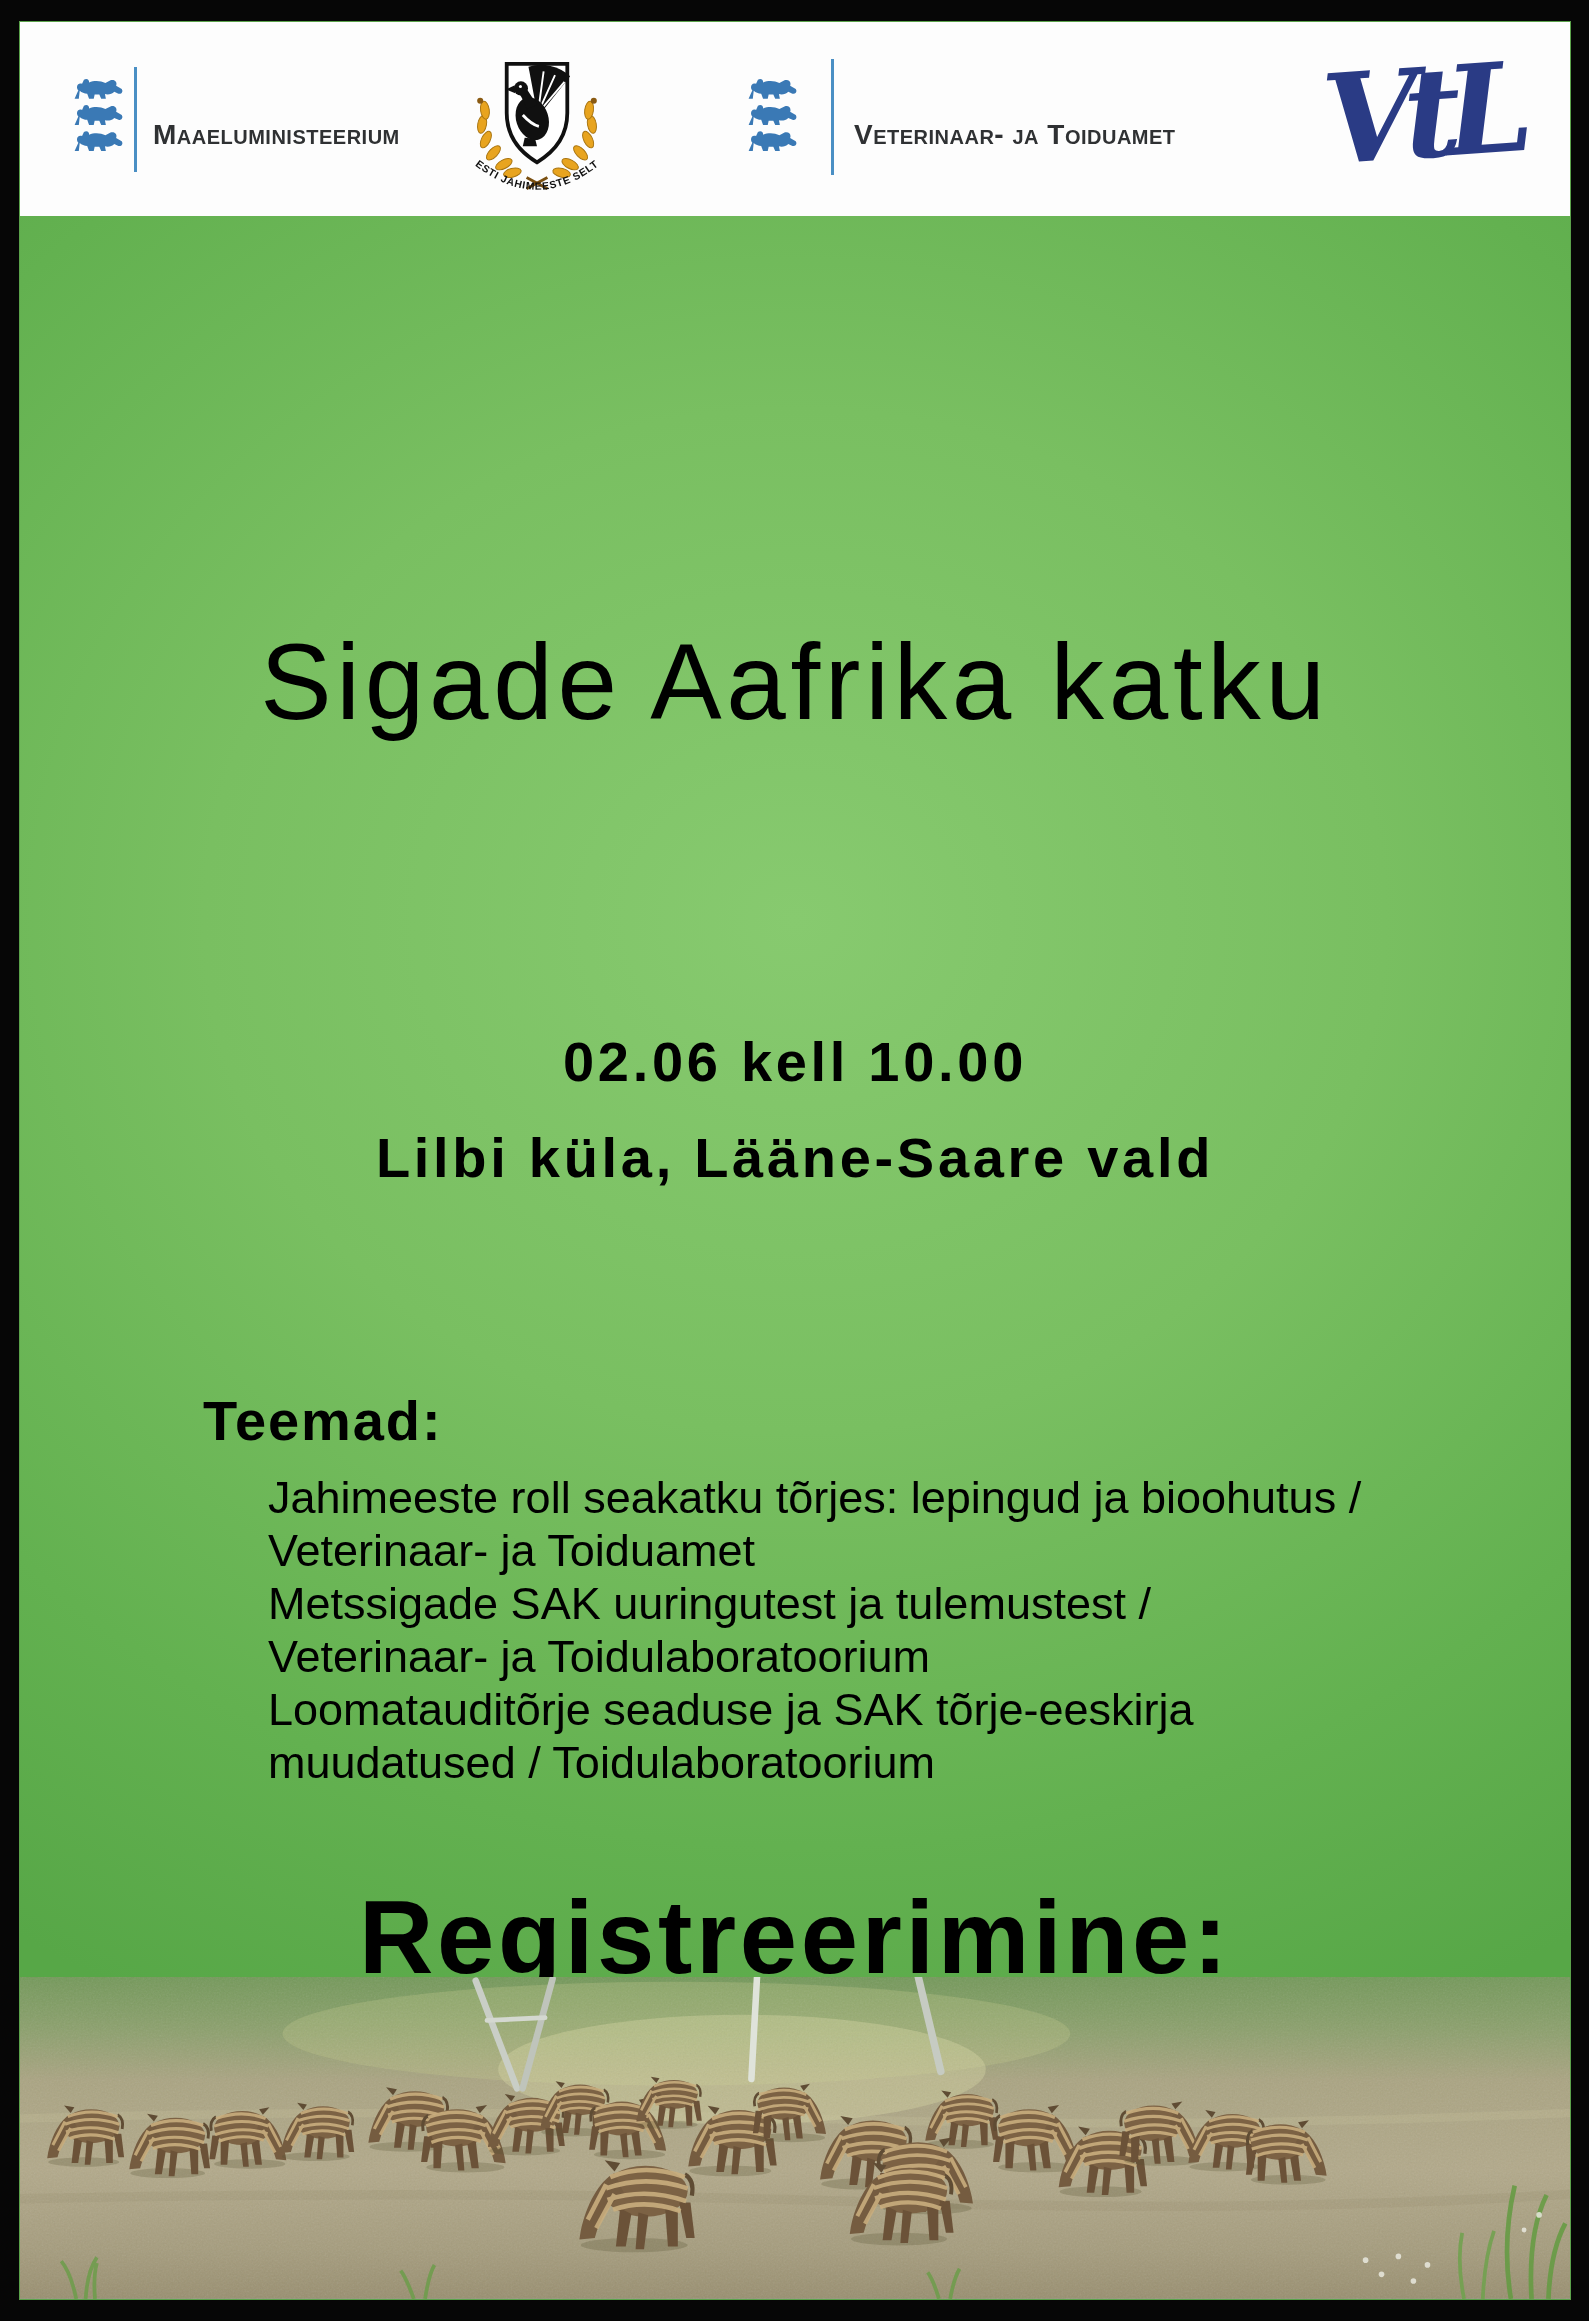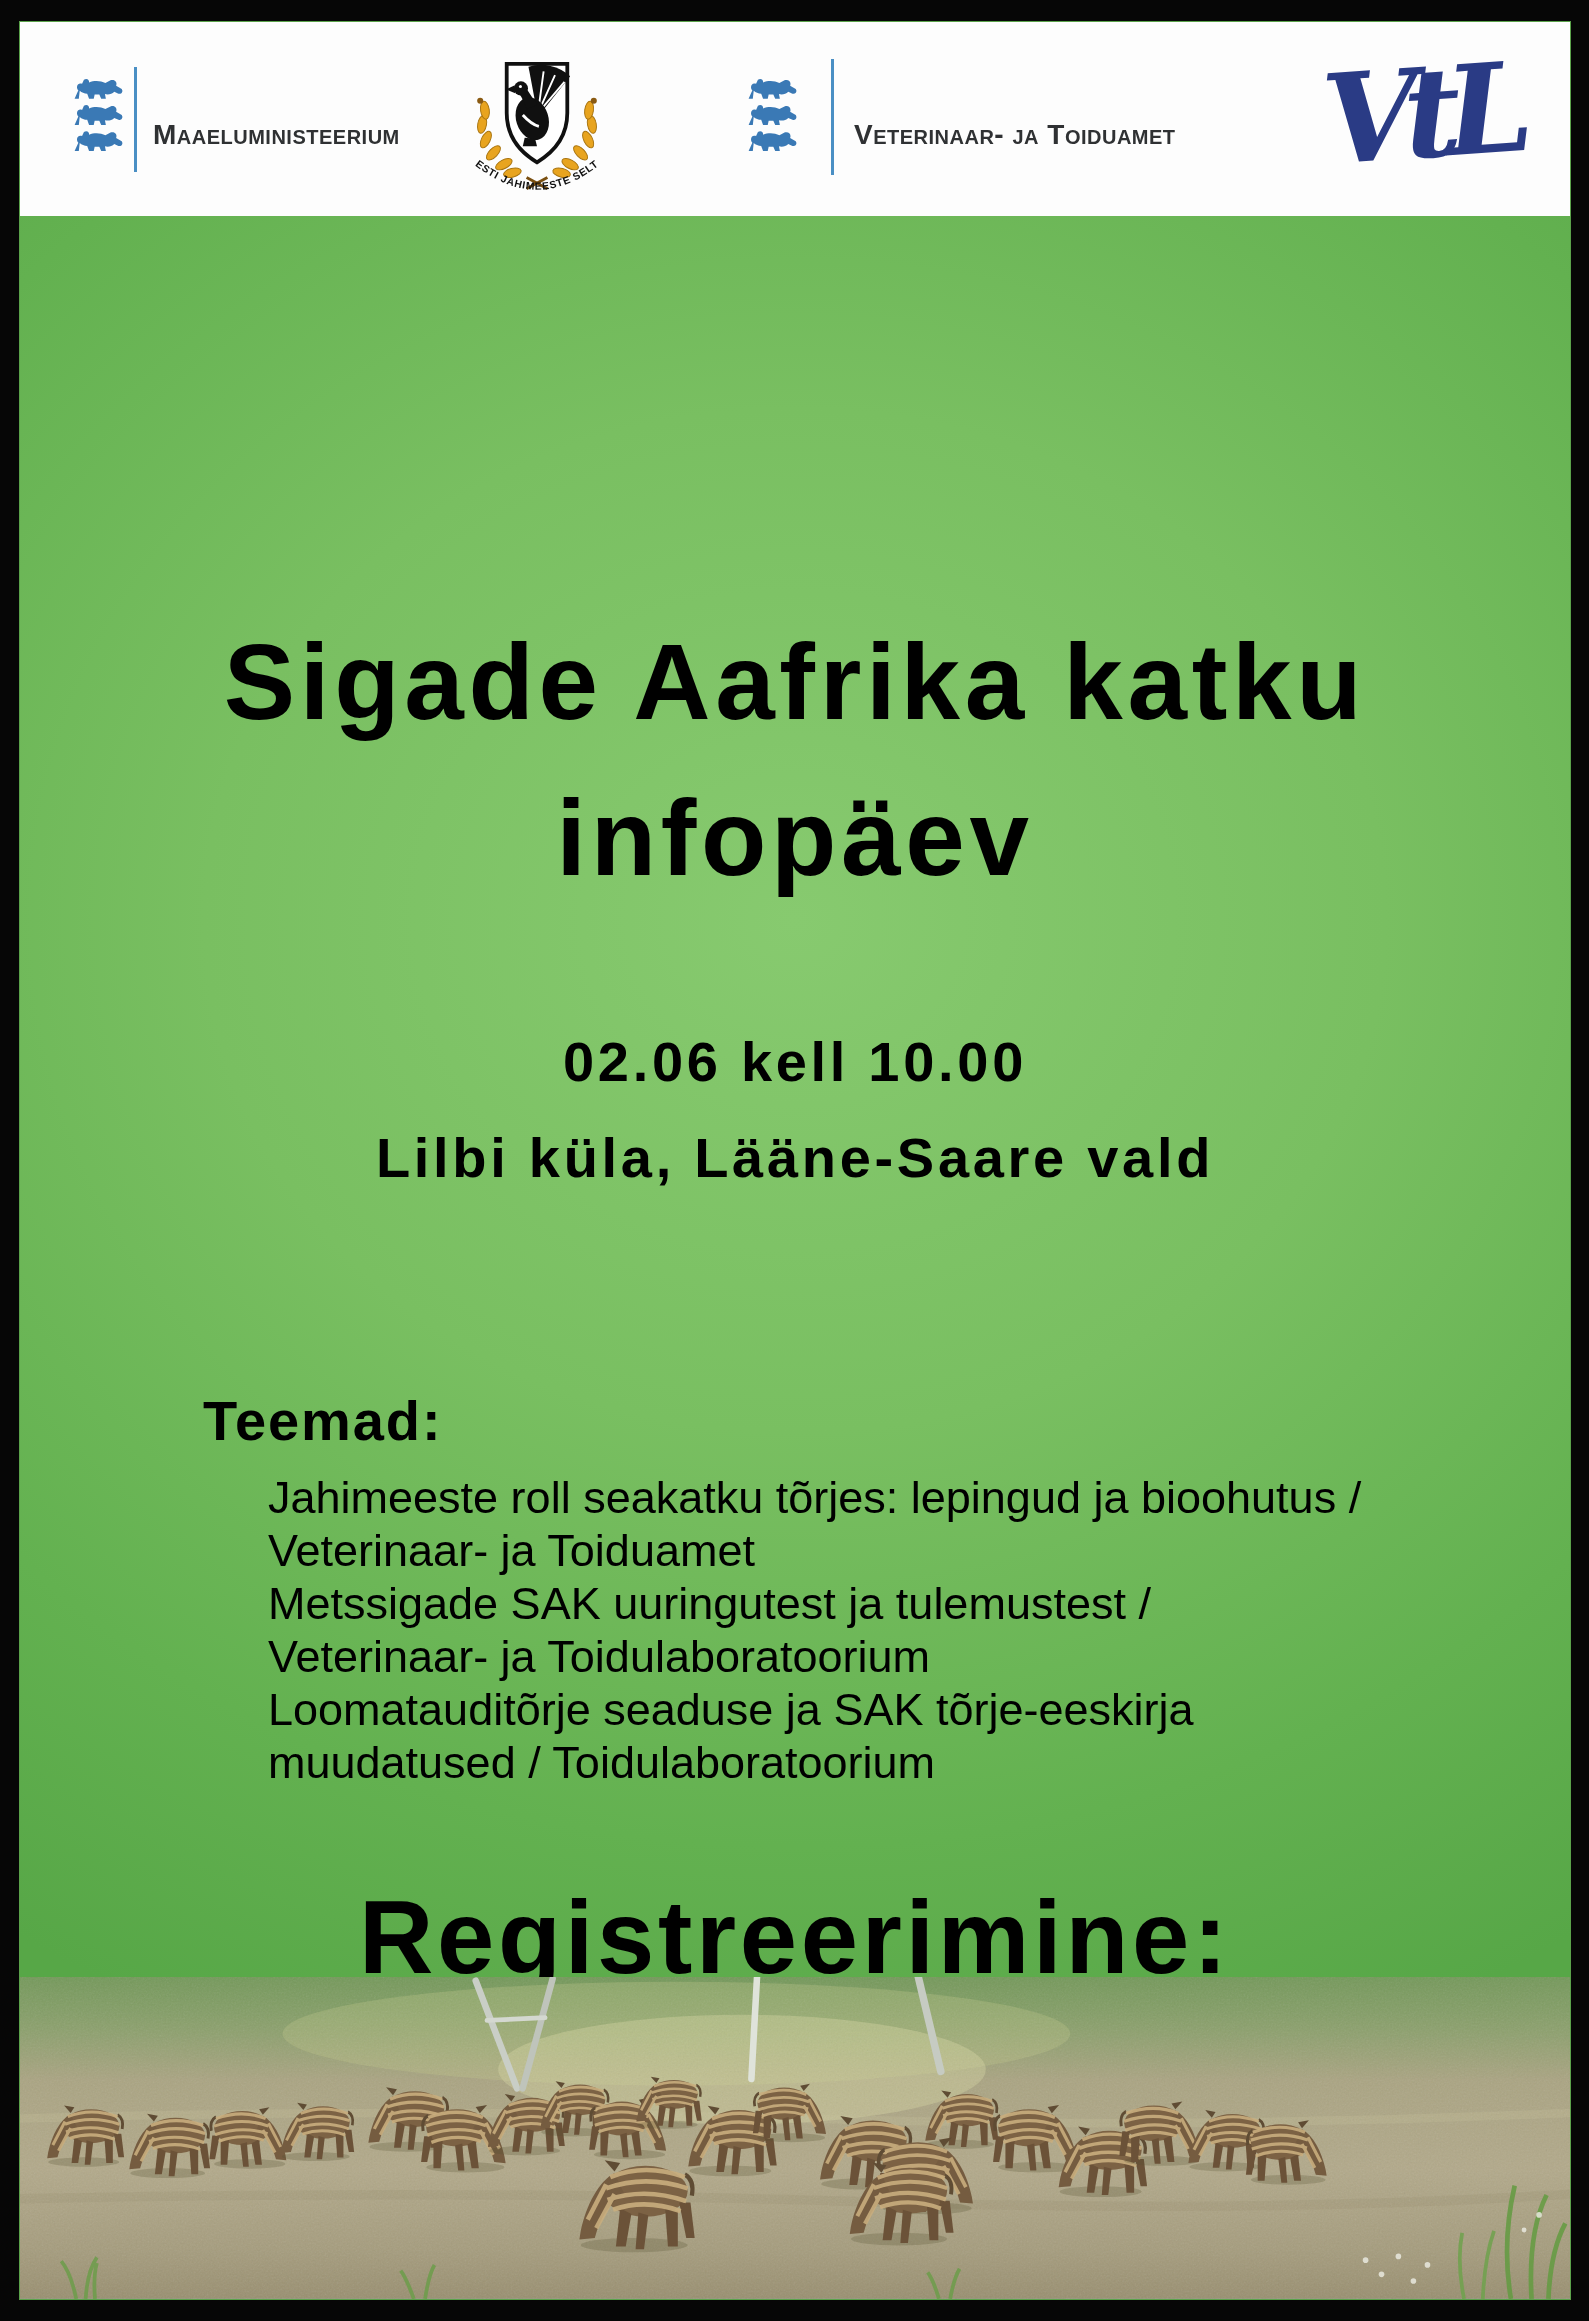--- a/index.html
+++ b/index.html
@@ -21,21 +21,21 @@
     position:absolute; font-variant:small-caps; font-weight:700;
     font-size:28px; letter-spacing:0.5px; color:#2f3133; white-space:nowrap;
   }
   
   .green-body{
     position:relative; flex:none; height:1761px; color:#000;
     background:radial-gradient(1405px 1218px at 50% 40%,
        #87ca6f 0%, #79bf61 42%, #63b150 76%, #57a747 100%);
   }
   .abs{position:absolute; left:0; width:100%;}
-  .title-block{top:388px; text-align:center; font-weight:700;
+  .title-block{top:388px; text-align:center; font-weight:400;
     font-size:107px; line-height:156px; letter-spacing:4.7px;}
   .date-block{top:798px; text-align:center; font-weight:700;
     font-size:56px; line-height:96px; letter-spacing:3.7px;}
   .topics-heading{top:1160px; left:183px; width:auto; font-weight:700;
     font-size:56px; line-height:90px; letter-spacing:1.9px;}
   .topics-lines{top:1255px; left:203px; width:1218px;
     font-size:45px; line-height:53px; font-weight:400; letter-spacing:0;margin-left:45px;}
   .reg-block{top:1666px; text-align:center; font-weight:700;
     font-size:103px; line-height:112px; letter-spacing:3.7px;}
   
@@ -114,21 +114,20 @@
 
       <svg class="logo-group" style="left:1300px;top:22.5px;overflow:visible" width="178" height="164" viewBox="0 0 190 175">
         <text x="4" y="122" font-size="132" font-style="italic" font-weight="bold" font-family="'DejaVu Serif',serif" fill="#2a3b85" letter-spacing="-16" transform="rotate(-4 90 90)">VtL</text>
       </svg>
     </div>
 
     <div class="green-body">
 
       <div class="abs title-block">
         <div>Sigade Aafrika katku</div>
-        <div>infopäev</div>
       </div>
 
       <div class="abs date-block">
         <div>02.06 kell 10.00</div>
         <div>Lilbi küla, Lääne-Saare vald</div>
       </div>
 
       <div class="abs topics-heading">Teemad:</div>
 
       <div class="abs topics-lines">

